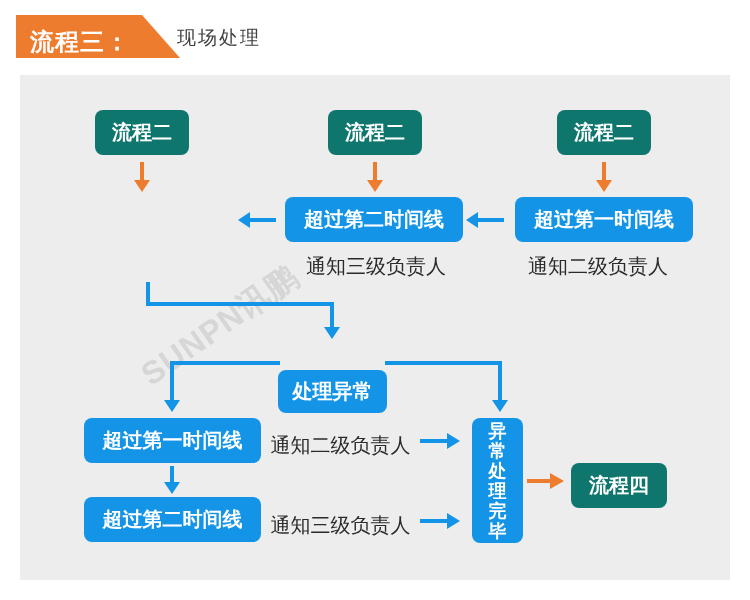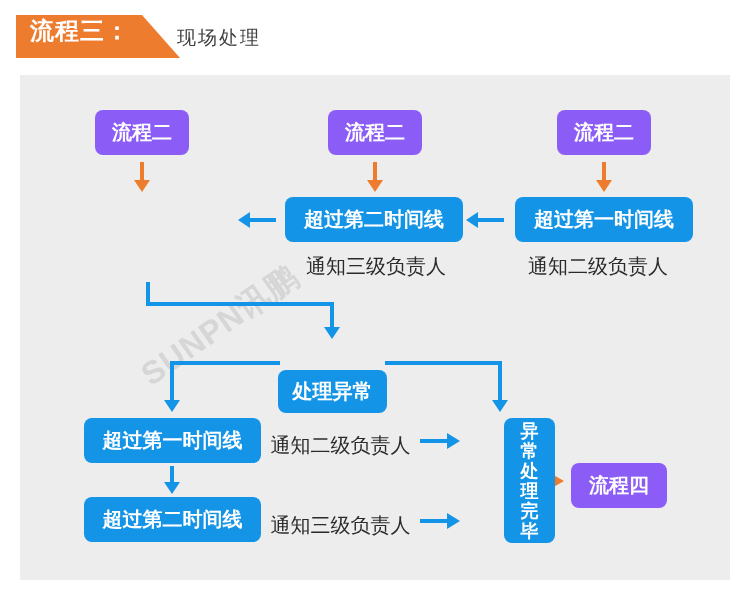--- a/index.html
+++ b/index.html
@@ -5,21 +5,21 @@
   html,body{margin:0;padding:0;background:#fff;}
   .stage{
     position:relative;width:750px;height:600px;overflow:hidden;background:#ffffff;
     font-family:"Liberation Sans","DejaVu Sans",sans-serif;
   }
   
   .banner{
     position:absolute;left:16px;top:15px;width:164px;height:43px;
     background:#ed7c2f;
     clip-path:polygon(0 0,126px 0,164px 100%,0 100%);
-    display:flex;align-items:flex-start;
+    display:flex;align-items:flex-end;
     color:#fff;font-size:24px;font-weight:bold;
     padding-left:14px;box-sizing:border-box;letter-spacing:1px;
   }
   .subtitle{
     position:absolute;left:177px;top:25px;height:20px;
     color:#404040;font-size:19px;letter-spacing:2px;
   }
   
   .panel{
     position:absolute;left:20px;top:75px;width:710px;height:505px;
@@ -32,30 +32,30 @@
     letter-spacing:1px;z-index:1;user-select:none;
   }
   
   .connectors{position:absolute;left:0;top:0;z-index:2;}
   
   .node{
     position:absolute;display:flex;align-items:center;justify-content:center;
     border-radius:8px;color:#fff;font-weight:bold;font-size:20px;
     text-align:center;z-index:3;box-sizing:border-box;white-space:nowrap;
   }
-  .node.orange{background:#8b5cf6;}
+  .node.orange{background:#0f766e;}
   .node.blue{background:#1494e7;}
   .node.small-text{font-size:19px;}
   .caption{
     position:absolute;color:#2b2b2b;font-size:20px;text-align:center;
     z-index:3;white-space:nowrap;
   }
   .vbox{
     position:absolute;background:#1494e7;border-radius:8px;z-index:3;
-    display:flex;align-items:center;justify-content:center;margin-left:32px;
+    display:flex;align-items:center;justify-content:center;
   }
   .vbox span{
     display:block;width:20px;color:#fff;font-weight:bold;font-size:18px;
     line-height:20px;word-break:break-all;text-align:center;
   }
 </style>
 </head>
 <body>
 
 <div class="stage">

